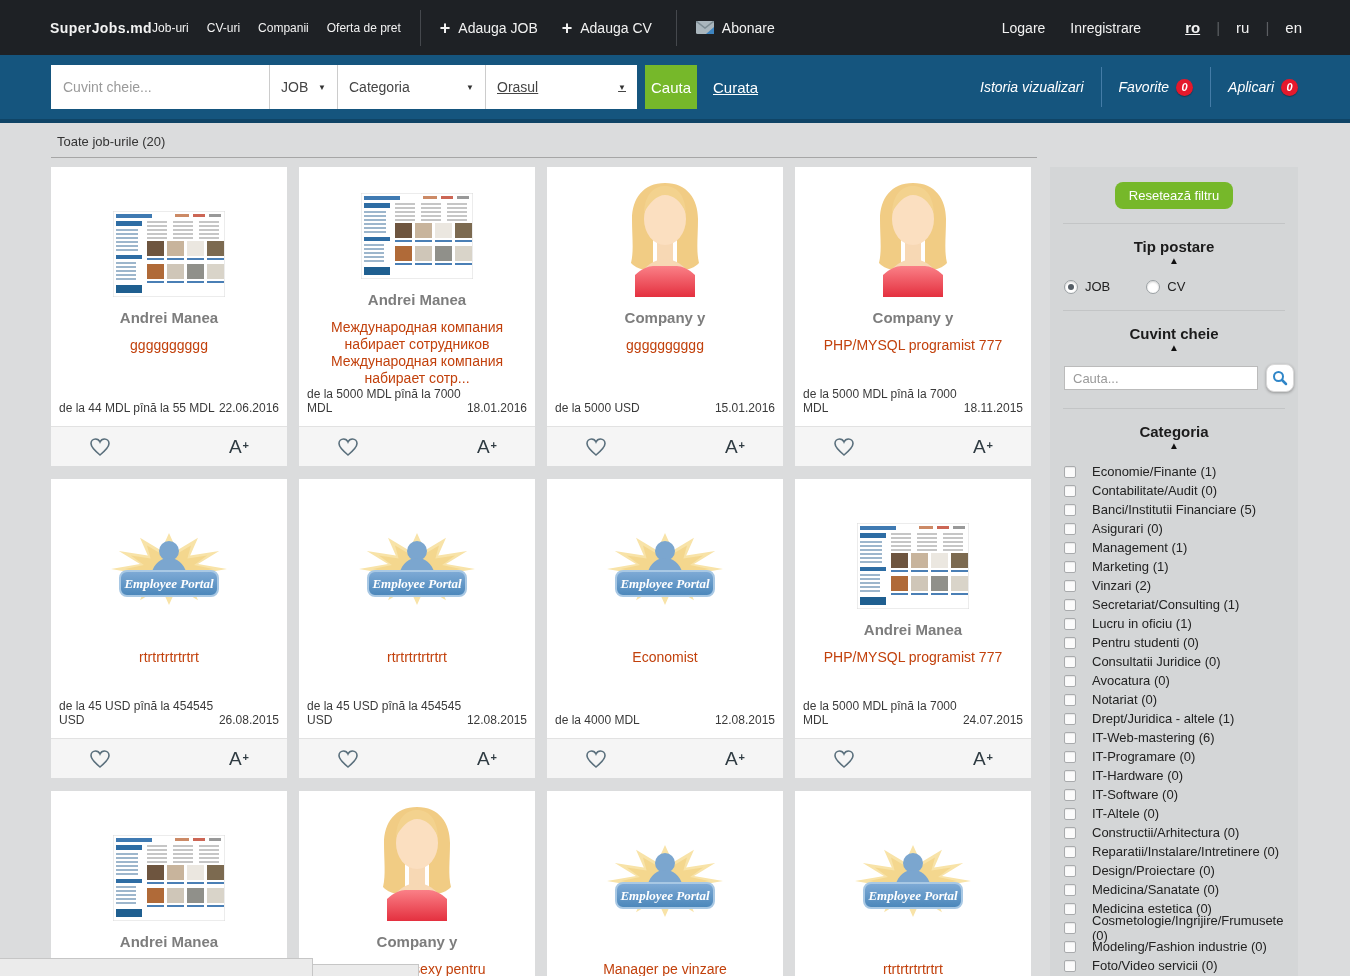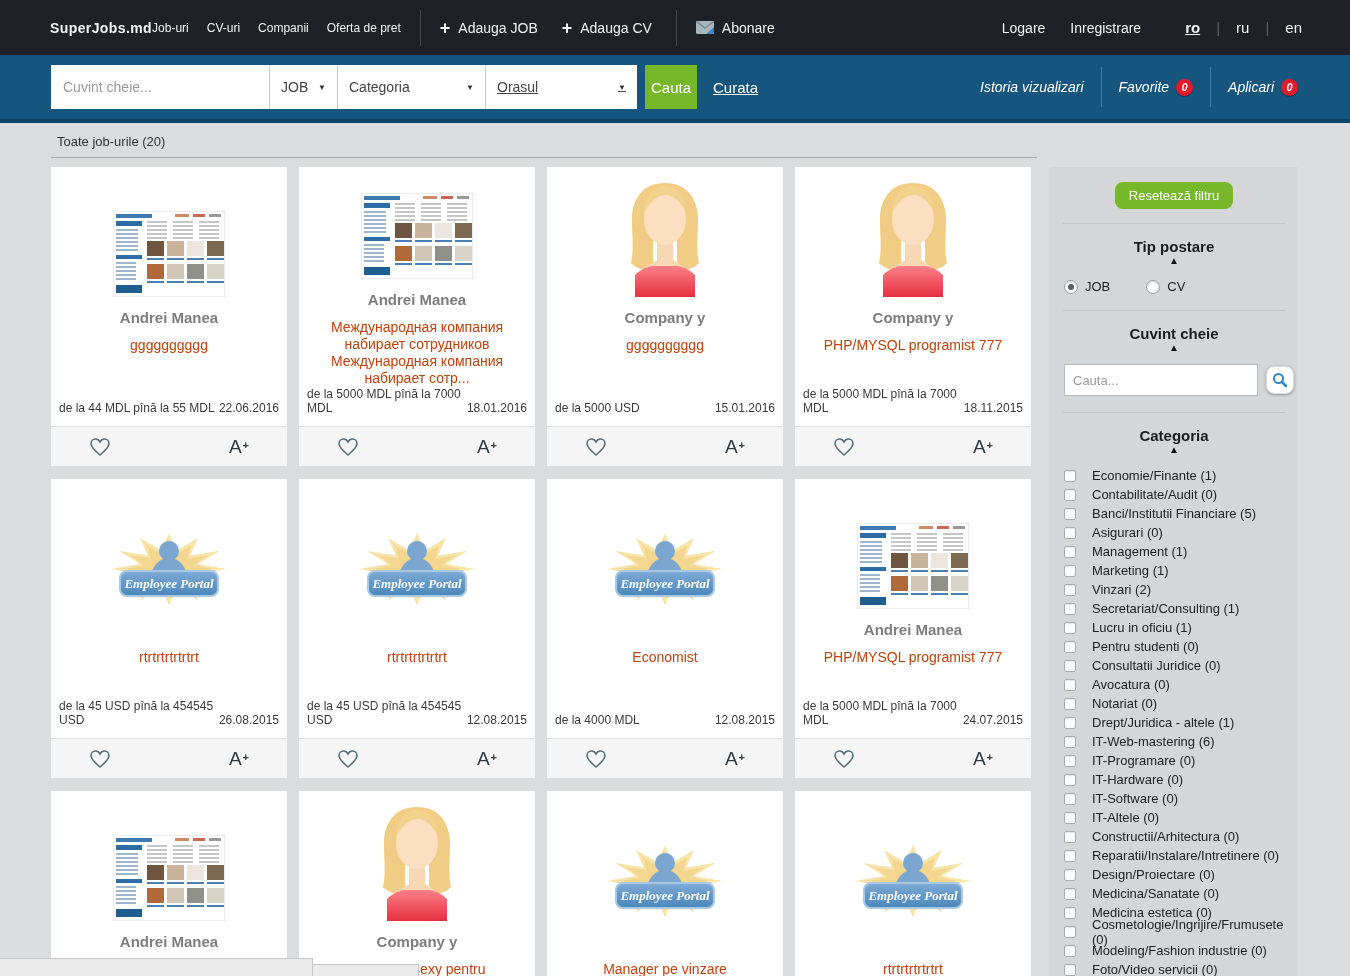--- a/index.html
+++ b/index.html
@@ -61,21 +61,21 @@
   .btn-reset { display:inline-block; background:#76b82a; color:#fff; font-size:13px; padding:6px 14px; border-radius:8px; border:none; font-family:inherit; cursor:pointer; }
   .sb-section { padding:14px 1px 16px; border-bottom:1px solid #c3c5c6; }
   .sb-section.last { border-bottom:none; }
   .sb-title { font-size:15px; font-weight:bold; color:#1b1b1b; display:flex; justify-content:space-between; align-items:center;flex-direction:column; }
   .arrow-up { font-size:10px; color:#111; cursor:pointer; }
   .radios { display:flex; gap:36px; margin-top:13px; font-size:13px; color:#222; align-items:center; }
   .radio-opt { display:flex; align-items:center; cursor:pointer; }
   .radio { width:14px; height:14px; border-radius:50%; background:#fff; border:1px solid #9aa0a3; display:inline-flex; align-items:center; justify-content:center; margin-right:7px; box-shadow:inset 0 1px 2px rgba(0,0,0,.18); }
   .radio.on::after { content:""; width:6px; height:6px; border-radius:50%; background:#555e66; }
   .kw-row { display:flex; gap:8px; margin-top:11px; align-items:center; }
-  .kw2 { flex:1; height:32px; border:1px solid #bbb; padding:0 8px; font-size:13px; color:#333; outline:none; font-family:inherit; }
+  .kw2 { flex:1; height:24px; border:1px solid #bbb; padding:0 8px; font-size:13px; color:#333; outline:none; font-family:inherit; }
   .kw2::placeholder { color:#9a9a9a; }
   .mag-btn { width:28px; height:28px; background:#fff; border:1px solid #d8d8d8; border-radius:8px; display:flex; align-items:center; justify-content:center; box-shadow:0 1px 3px rgba(0,0,0,.3); cursor:pointer; flex:none; }
   .cat-list { margin-top:11px; }
   .cat-item { display:flex; align-items:center; gap:16px; font-size:13px; color:#222; height:19px; cursor:pointer; }
   .cb { width:12px; height:12px; background:#fbfbfb; border:1px solid #a9abad; border-radius:2px; flex:none; box-shadow:inset 0 1px 1px rgba(0,0,0,.08); }
 
   
   .ovl-a { position:absolute; left:0; bottom:0; width:313px; height:18px; background:#ebebeb; border-top:1px solid #c6c6c6; border-right:1px solid #c6c6c6; }
   .ovl-b { position:absolute; left:313px; bottom:0; width:106px; height:12px; background:#ebebeb; border-top:1px solid #c6c6c6; border-right:1px solid #c6c6c6; }
 </style>

